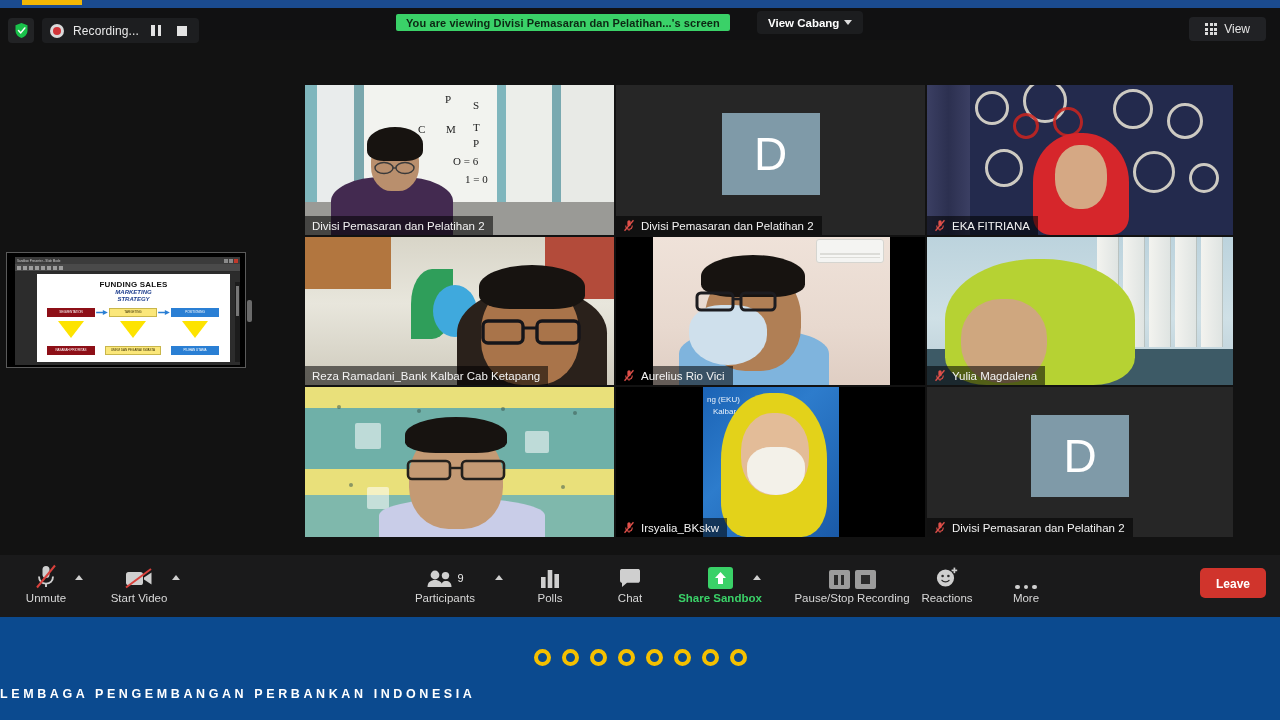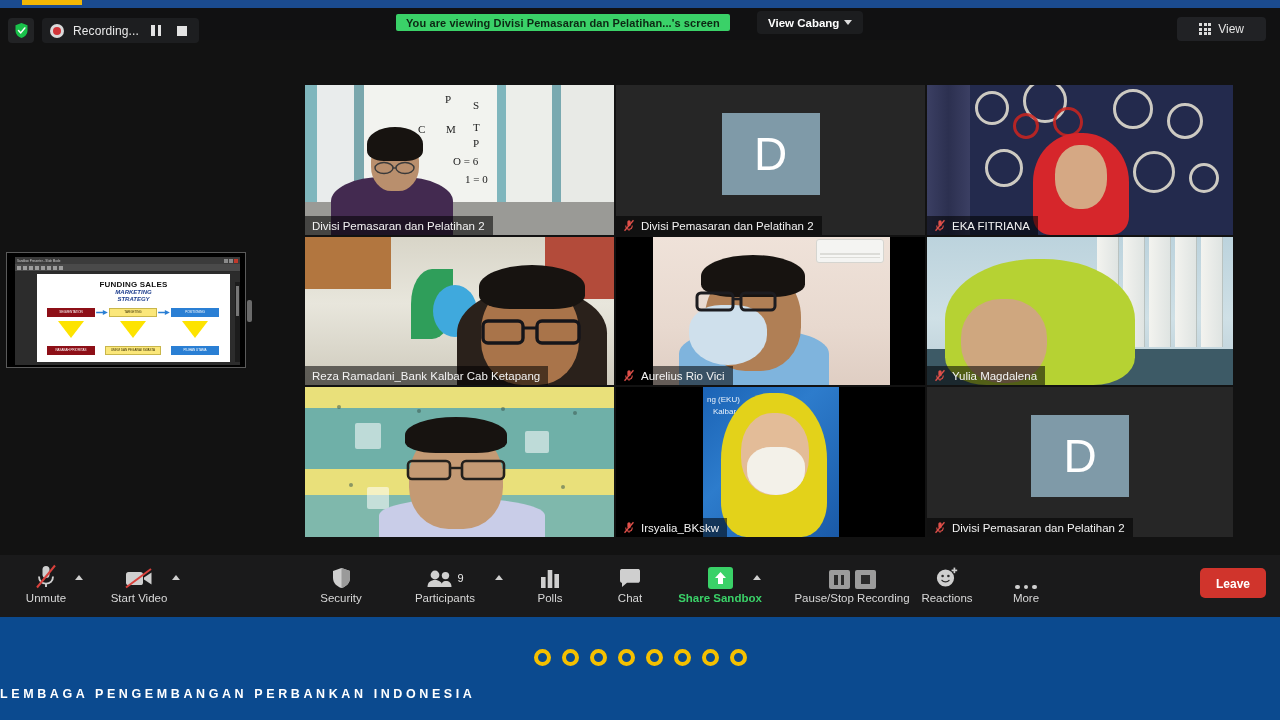--- a/index.html
+++ b/index.html
@@ -47,21 +47,21 @@
     position: absolute; left: 757px; top: 3px; height: 23px;
     background: #1c1d1f; border-radius: 4px;
     display: flex; align-items: center; gap: 5px; padding: 0 11px;
   }
   .view-options span { color: #fff; font-size: 11.5px; font-weight: bold; }
   .chev-down { width: 0; height: 0; border-left: 4px solid transparent; border-right: 4px solid transparent; border-top: 5px solid #ddd; }
 
   .view-btn {
     position: absolute; right: 14px; top: 9px; height: 24px;
     background: #212225; border-radius: 4px;
-    display: flex; align-items: center; gap: 7px; padding: 0 22px;
+    display: flex; align-items: center; gap: 7px; padding: 0 16px;
   }
   .view-btn span { color: #e4e4e4; font-size: 12px; }
   .grid-ico { display: grid; grid-template-columns: repeat(3, 3px); grid-template-rows: repeat(3, 3px); gap: 1.5px; }
   .grid-ico i { background: #dcdcdc; display: block; }
 
   
   .share-thumb { position: absolute; left: 6px; top: 252px; width: 240px; height: 116px; background: #000; border: 1px solid #5a5a5a; }
   .ss-win { position: absolute; left: 8px; top: 4px; width: 225px; height: 108px; background: #2c2c2c; overflow: hidden; }
   .ss-titlebar { height: 7px; background: #3b3b3b; display: flex; align-items: center; justify-content: space-between; padding: 0 2px; }
   .ss-titlebar b { font-size: 3px; color: #cfcfcf; font-weight: normal; }
@@ -486,29 +486,20 @@
         <svg width="30" height="22" viewBox="0 0 30 22">
           <rect x="2" y="5" width="17" height="13" rx="2.6" fill="#cfcfcf"></rect>
           <path d="M20 10.5 L27.5 5.5 V17.5 L20 12.5 Z" fill="#cfcfcf"></path>
           <line x1="2" y1="20.5" x2="27" y2="2" stroke="#d9413c" stroke-width="2"></line>
         </svg>
       </span>
       <span class="tb-label">Start Video</span>
     </div>
     <span class="tb-caret" style="left:172px;"></span>
 
-    <div class="tb-item" style="left:295px;">
-      <span class="tb-ico">
-        <svg width="19" height="22" viewBox="0 0 19 22">
-          <path d="M9.5 1 L18 4 V11 C18 16 14 19.7 9.5 21 C5 19.7 1 16 1 11 V4 Z" fill="#cfcfcf"></path>
-          <path d="M9.5 1 L18 4 V11 C18 16 14 19.7 9.5 21 Z" fill="#9a9a9a"></path>
-        </svg>
-      </span>
-      <span class="tb-label">Security</span>
-    </div>
 
     <div class="tb-item" style="left:399px;">
       <span class="tb-ico">
         <svg width="28" height="20" viewBox="0 0 28 20">
           <circle cx="9" cy="6" r="4.4" fill="#cfcfcf"></circle>
           <circle cx="19.5" cy="6.6" r="3.7" fill="#cfcfcf"></circle>
           <path d="M1.5 18 C1.5 13 5 11 9 11 C13 11 16.5 13 16.5 18 Z" fill="#cfcfcf"></path>
           <path d="M15 18 C15 13.8 17 12 20 12 C23 12 25.5 13.8 25.5 18 Z" fill="#cfcfcf"></path>
         </svg>
         <span class="badge-count">9</span>

